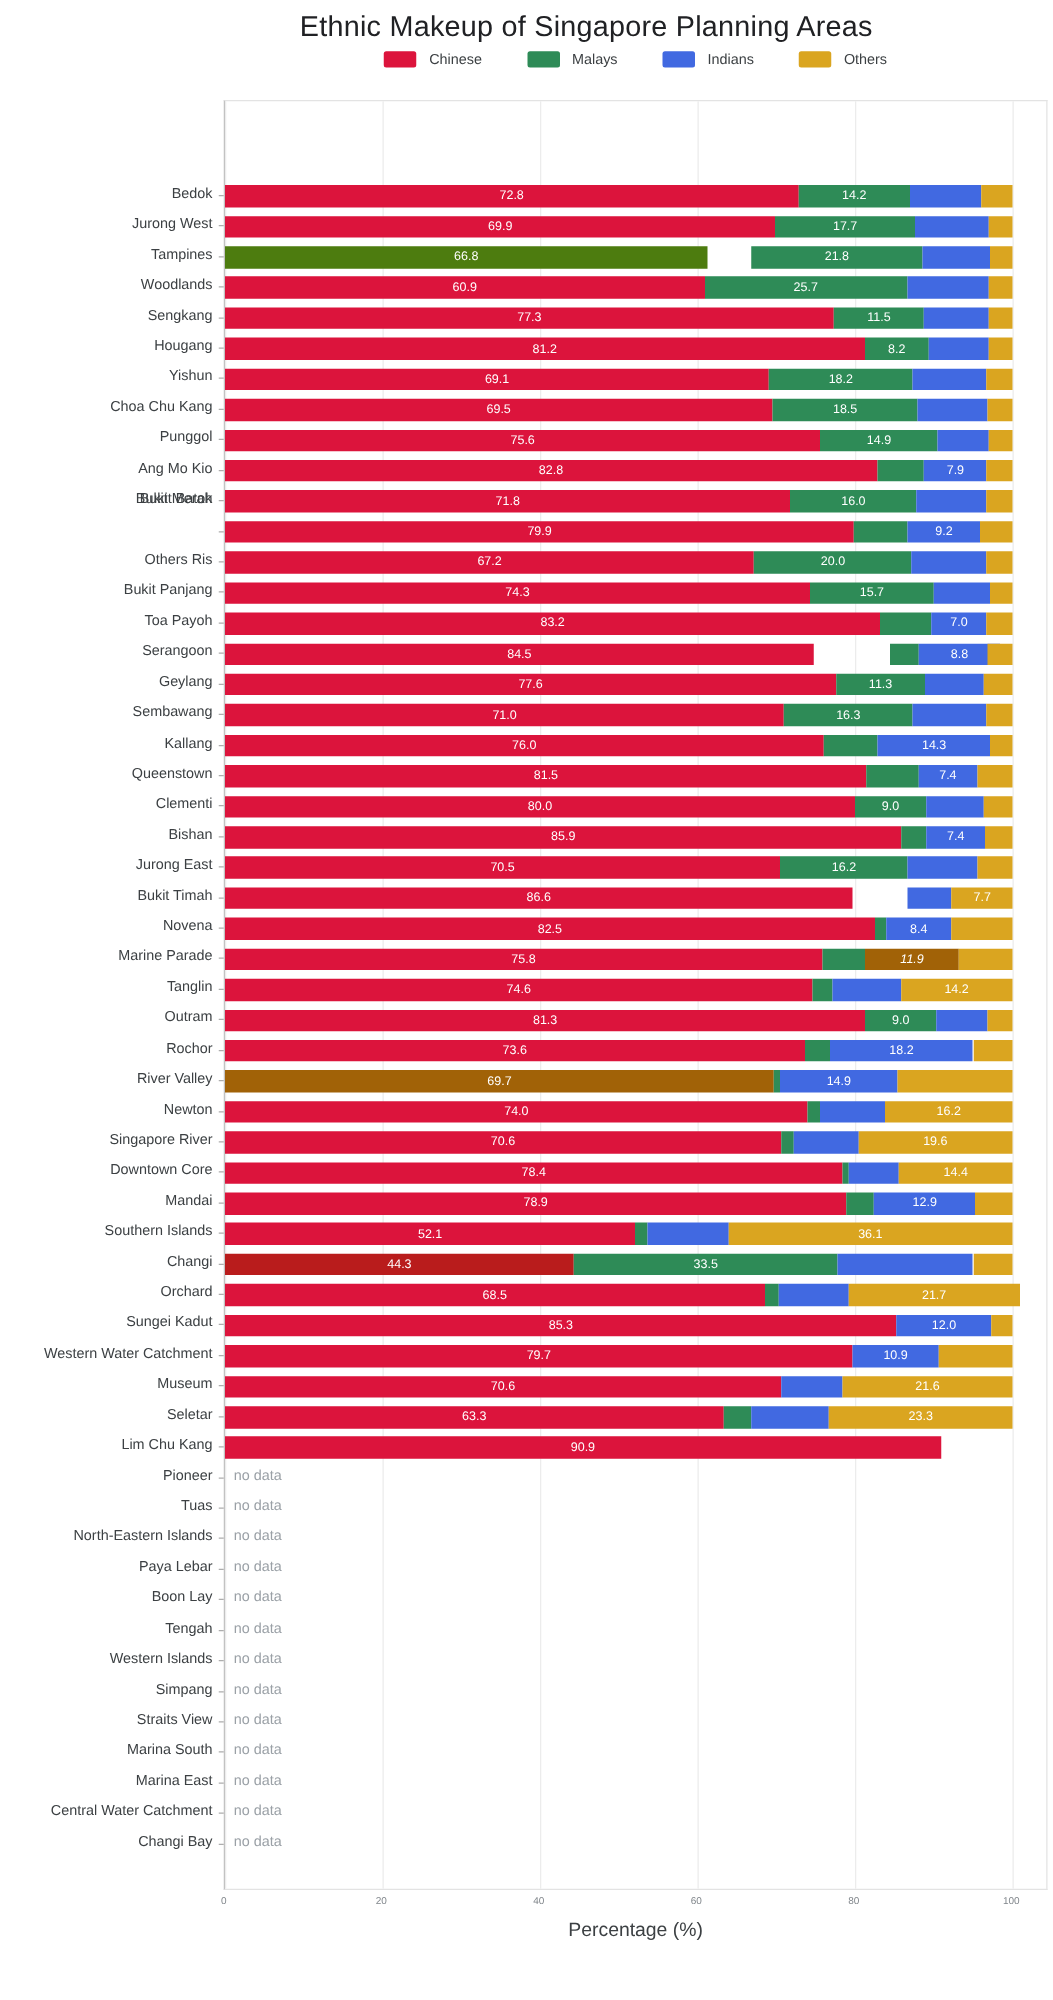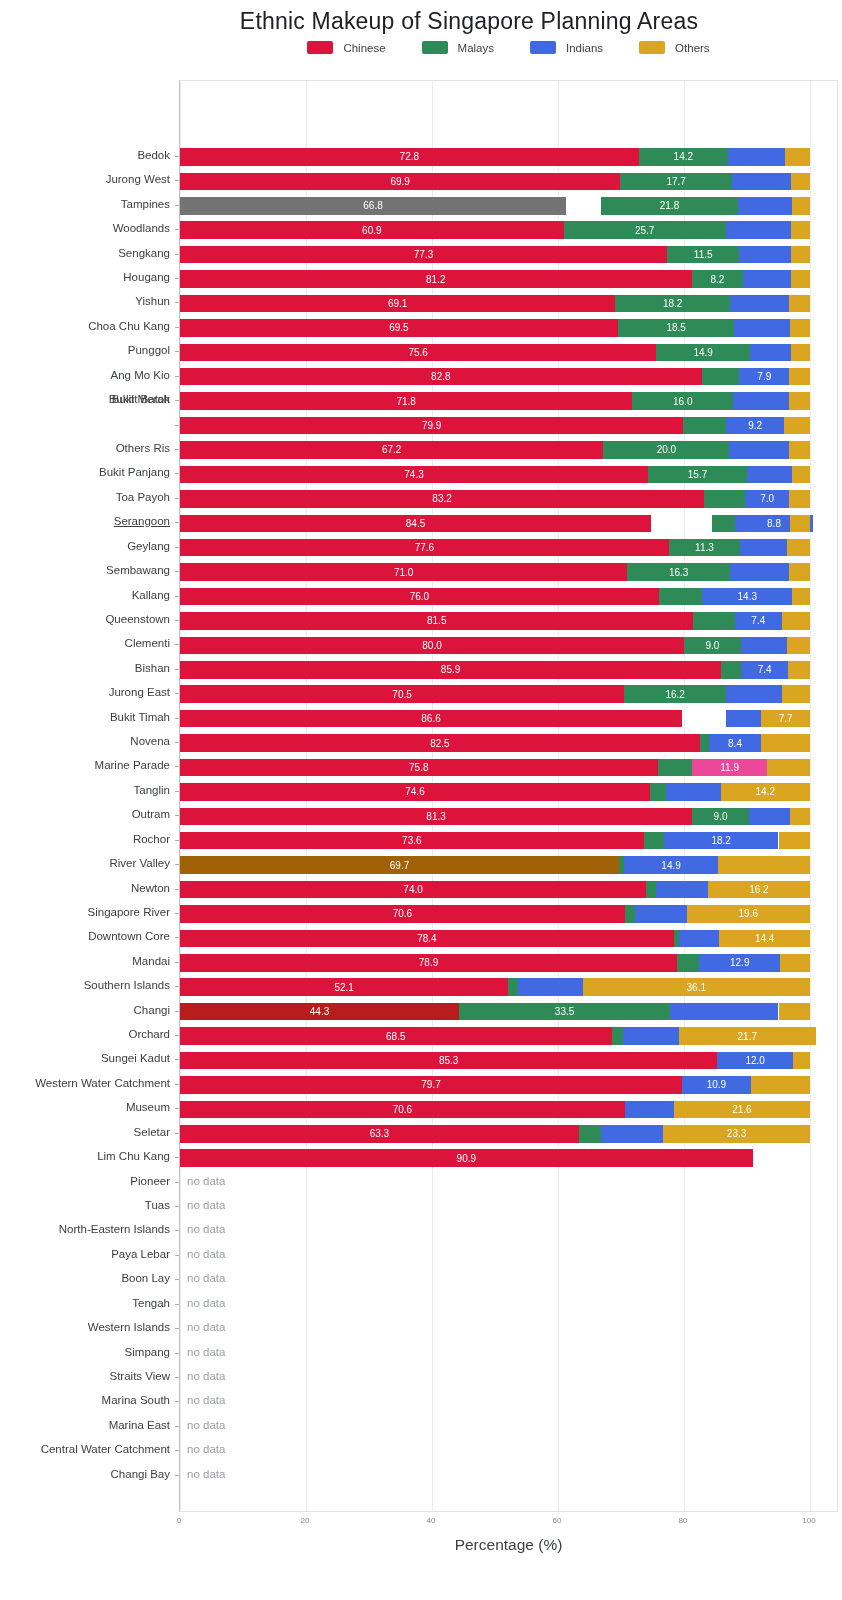--- a/index.html
+++ b/index.html
@@ -99,21 +99,21 @@
         <div class="bar-seg" style="left: 0px; width: 440.37px; background: rgb(220, 20, 60);">
           <div class="value-label">69.9</div>
         </div>
         <div class="bar-seg" style="left: 440.37px; width: 111.51px; background: rgb(46, 139, 87);">
           <div class="value-label">17.7</div>
         </div>
         <div class="bar-seg" style="left: 551.88px; width: 59.22px; background: rgb(65, 105, 225);"></div>
         <div class="bar-seg" style="left: 611.1px; width: 18.9px; background: rgb(218, 165, 32);"></div>
       </div>
       <div class="bar-row" style="top: 116.04px;">
-        <div class="bar-seg" style="left: 0px; width: 386px; background: #737373;">
+        <div class="bar-seg" style="left: 0px; width: 386px; background: #4d7c0f;">
           <div class="value-label">66.8</div>
         </div>
         <div class="bar-seg" style="left: 420.84px; width: 137.34px; background: rgb(46, 139, 87);">
           <div class="value-label">21.8</div>
         </div>
         <div class="bar-seg" style="left: 558.18px; width: 54.18px; background: rgb(65, 105, 225);"></div>
         <div class="bar-seg" style="left: 612.36px; width: 17.64px; background: rgb(218, 165, 32);"></div>
       </div>
       <div class="bar-row" style="top: 140.46px;">
         <div class="bar-seg" style="left: 0px; width: 383.67px; background: rgb(220, 20, 60);">
@@ -233,21 +233,21 @@
         <div class="bar-seg" style="left: 565.11px; width: 44.1px; background: rgb(65, 105, 225);">
           <div class="value-label">7.0</div>
         </div>
         <div class="bar-seg" style="left: 609.21px; width: 20.79px; background: rgb(218, 165, 32);"></div>
       </div>
       <div class="bar-row" style="top: 433.5px;">
         <div class="bar-seg" style="left: 0px; width: 471px; background: rgb(220, 20, 60);">
           <div class="value-label">84.5</div>
         </div>
         <div class="bar-seg" style="left: 532.35px; width: 22.68px; background: rgb(46, 139, 87);"></div>
-        <div class="bar-seg" style="left: 555.03px; width: 78px; background: rgb(65, 105, 225);">
+        <div class="bar-seg" style="left: 555.03px; width: 53px; background: rgb(65, 105, 225); padding-left: 12px;">
           <div class="value-label">8.8</div>
         </div>
         <div class="bar-seg" style="left: 610.47px; width: 19.53px; background: rgb(218, 165, 32);"></div>
       </div>
       <div class="bar-row" style="top: 457.92px;">
         <div class="bar-seg" style="left: 0px; width: 488.88px; background: rgb(220, 20, 60);">
           <div class="value-label">77.6</div>
         </div>
         <div class="bar-seg" style="left: 488.88px; width: 71.19px; background: rgb(46, 139, 87);">
           <div class="value-label">11.3</div>
@@ -332,21 +332,21 @@
         <div class="bar-seg" style="left: 528.57px; width: 52.92px; background: rgb(65, 105, 225);">
           <div class="value-label">8.4</div>
         </div>
         <div class="bar-seg" style="left: 581.49px; width: 48.51px; background: rgb(218, 165, 32);"></div>
       </div>
       <div class="bar-row" style="top: 677.7px;">
         <div class="bar-seg" style="left: 0px; width: 477.54px; background: rgb(220, 20, 60);">
           <div class="value-label">75.8</div>
         </div>
         <div class="bar-seg" style="left: 477.54px; width: 34.65px; background: rgb(46, 139, 87);"></div>
-        <div class="bar-seg" style="left: 512.19px; width: 74.97px; background: #ec4899;">
+        <div class="bar-seg" style="left: 512.19px; width: 74.97px; background: #a16207; font-style: italic;">
           <div class="value-label">11.9</div>
         </div>
         <div class="bar-seg" style="left: 587.16px; width: 42.84px; background: rgb(218, 165, 32);"></div>
       </div>
       <div class="bar-row" style="top: 702.12px;">
         <div class="bar-seg" style="left: 0px; width: 469.98px; background: rgb(220, 20, 60);">
           <div class="value-label">74.6</div>
         </div>
         <div class="bar-seg" style="left: 469.98px; width: 15.75px; background: rgb(46, 139, 87);"></div>
         <div class="bar-seg" style="left: 485.73px; width: 54.81px; background: rgb(65, 105, 225);"></div>
@@ -522,21 +522,21 @@
       <div class="y-label" style="top: 393.15px;">Bukit Batok</div>
       <div class="y-tick" style="left: 175px; top: 400.15px;"></div>
       <div class="y-label" style="top: 393px;">Bukit Merah</div>
       <div class="y-tick" style="left: 175px; top: 424.57px;"></div>
       <div class="y-label" style="top: 441.99px;">Others Ris</div>
       <div class="y-tick" style="left: 175px; top: 448.99px;"></div>
       <div class="y-label" style="top: 466.41px;">Bukit Panjang</div>
       <div class="y-tick" style="left: 175px; top: 473.41px;"></div>
       <div class="y-label" style="top: 490.83px;">Toa Payoh</div>
       <div class="y-tick" style="left: 175px; top: 497.83px;"></div>
-      <div class="y-label" style="top: 515.25px; text-decoration: underline;">Serangoon</div>
+      <div class="y-label" style="top: 515.25px;">Serangoon</div>
       <div class="y-tick" style="left: 175px; top: 522.25px;"></div>
       <div class="y-label" style="top: 539.67px;">Geylang</div>
       <div class="y-tick" style="left: 175px; top: 546.67px;"></div>
       <div class="y-label" style="top: 564.09px;">Sembawang</div>
       <div class="y-tick" style="left: 175px; top: 571.09px;"></div>
       <div class="y-label" style="top: 588.51px;">Kallang</div>
       <div class="y-tick" style="left: 175px; top: 595.51px;"></div>
       <div class="y-label" style="top: 612.93px;">Queenstown</div>
       <div class="y-tick" style="left: 175px; top: 619.93px;"></div>
       <div class="y-label" style="top: 637.35px;">Clementi</div>

